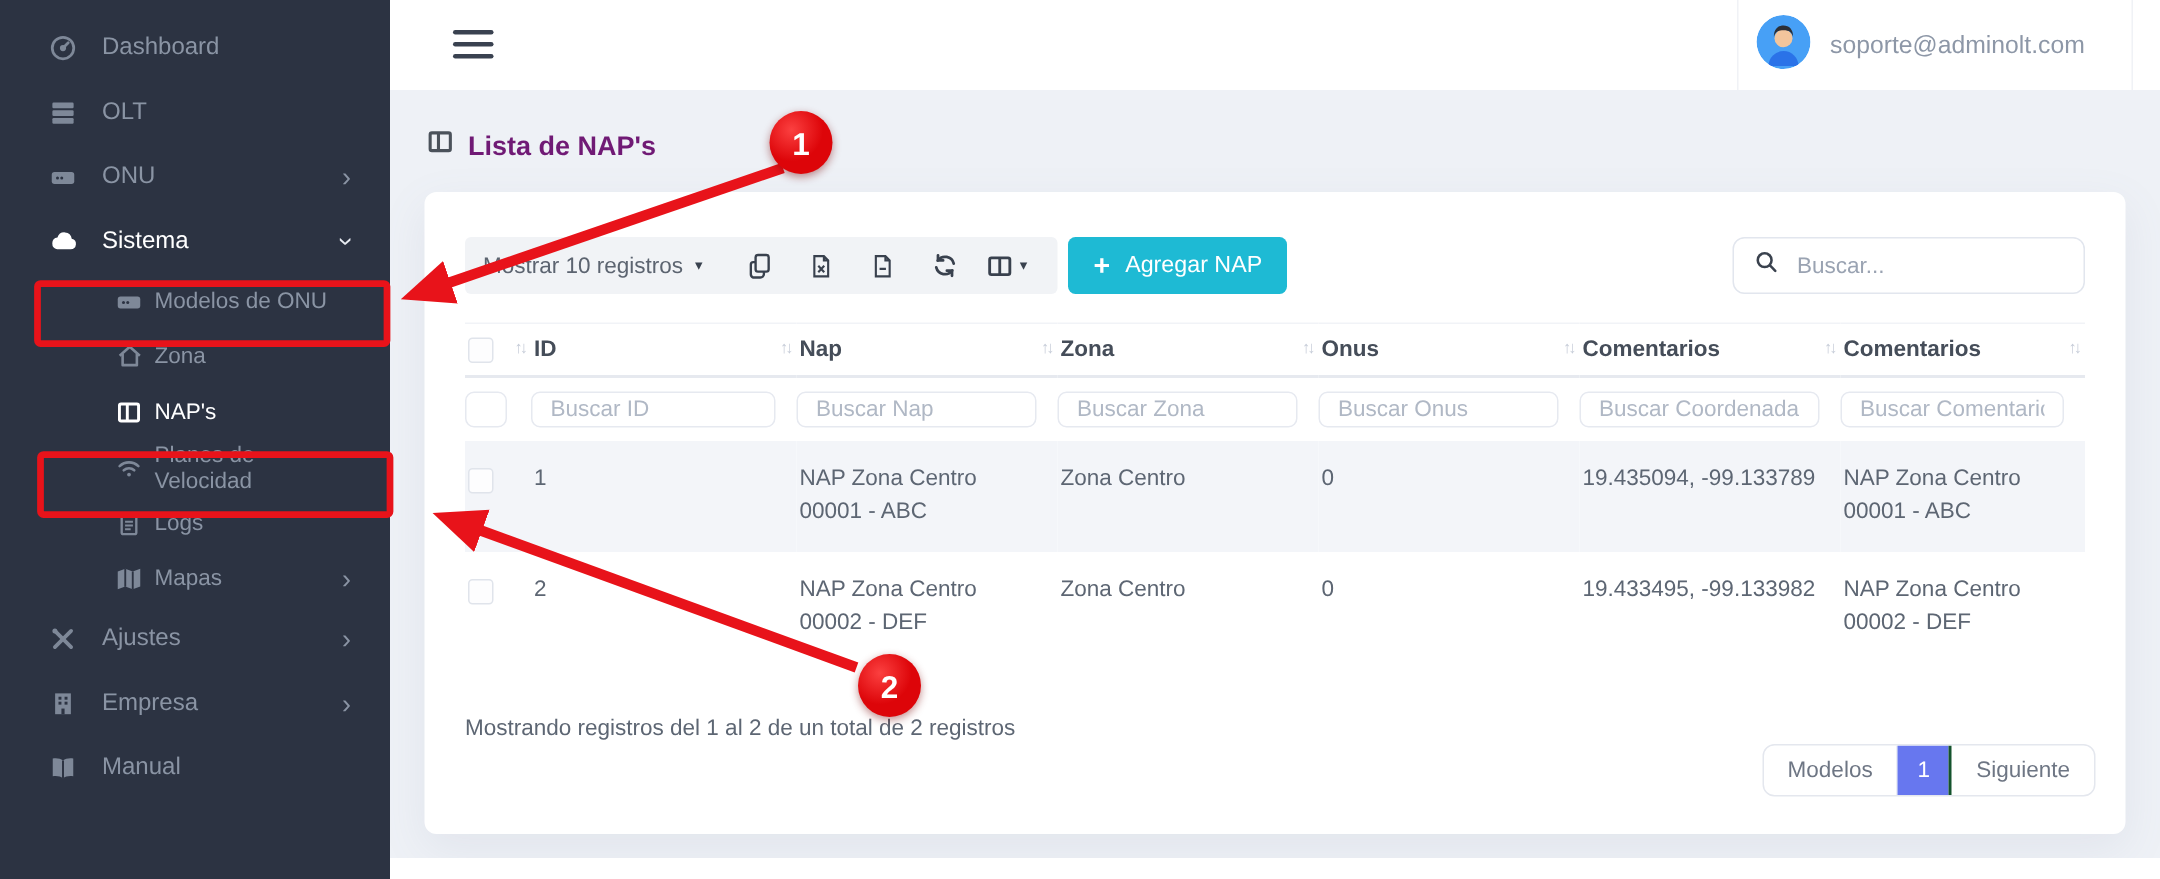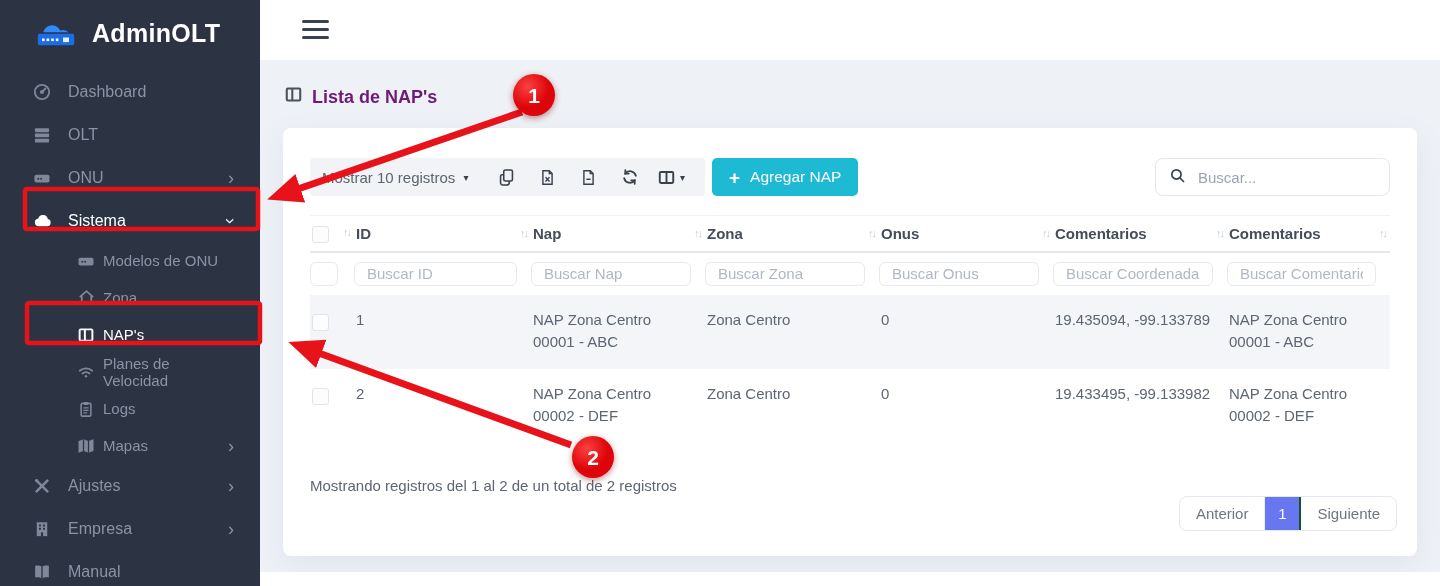--- a/index.html
+++ b/index.html
@@ -72,34 +72,20 @@
   
   .overlay{position:absolute;left:0;top:0;pointer-events:none;z-index:5;}
   .badge-text{font-size:21px;font-weight:700;fill:#fff;}
 </style>
 </head>
 <body>
 
 <div class="page">
 
   <aside class="sidebar">
-    <div class="brand">
-      <span>
-        <svg width="52" height="38" viewBox="0 0 52 38">
-          <path d="M13 22a9 9 0 0 1 17.2-3.4A7 7 0 0 1 36 32H15a7 7 0 0 1-2-10z" fill="#2e8bf7"></path>
-          <rect x="7" y="21" width="38" height="13" rx="2.5" fill="#1b6ce8" stroke="#2c3342" stroke-width="1.6"></rect>
-          <rect x="12" y="26.5" width="2.6" height="2.6" fill="#fff"></rect>
-          <rect x="16.6" y="26.5" width="2.6" height="2.6" fill="#fff"></rect>
-          <rect x="21.2" y="26.5" width="2.6" height="2.6" fill="#fff"></rect>
-          <rect x="25.8" y="26.5" width="2.6" height="2.6" fill="#fff"></rect>
-          <rect x="33" y="25.5" width="6" height="4.6" fill="#fff" opacity=".9"></rect>
-        </svg>
-      </span>
-      <span class="brand-name">AdminOLT</span>
-    </div>
     <nav class="menu" id="sidebar-menu">
         <div class="side-item">
           <span class="ic">
             <svg width="20" height="20" viewBox="0 0 24 24" fill="none" stroke="currentColor" stroke-width="2.2" stroke-linecap="round">
               <circle cx="12" cy="12" r="8.6"></circle>
               <path d="M12 12l4.2-4.2"></path>
               <circle cx="12" cy="12" r="1.4" fill="currentColor"></circle>
             </svg>
           </span>
           <span>Dashboard</span>
@@ -230,20 +216,38 @@
         </div>
       </nav>
   </aside>
 
   <header class="topbar">
     <div class="hamburger">
         <span></span>
         <span></span>
         <span></span>
       </div>
+    <div class="user-chip">
+      <span>
+        <svg width="36" height="36" viewBox="0 0 36 36">
+          <defs>
+              <clipPath id="avclip">
+                <circle cx="18" cy="18" r="18"></circle>
+              </clipPath>
+            </defs>
+          <g clip-path="url(#avclip)">
+            <circle cx="18" cy="18" r="18" fill="#47a0f6"></circle>
+            <path d="M8 34a10 10 0 0 1 20 0z" fill="#2a72e8"></path>
+            <circle cx="18" cy="15.5" r="6" fill="#f2c59c"></circle>
+            <path d="M11.6 14.5c0-5 2.6-7.5 6.4-7.5s6.4 2.5 6.4 7.5c-1-3-2.5-4.3-6.4-4.3s-5.4 1.3-6.4 4.3z" fill="#2c3038"></path>
+          </g>
+        </svg>
+      </span>
+      <span class="user-email">soporte@adminolt.com</span>
+    </div>
   </header>
 
   <main class="content">
     <div class="page-title">
       <span>
         <svg width="19" height="19" viewBox="0 0 24 24" fill="none" stroke="#4b525b" stroke-width="2.6">
           <rect x="3.5" y="4.5" width="17" height="15" rx="1.5"></rect>
             <path d="M10.5 4.5v15"></path>
         </svg>
       </span>
@@ -361,21 +365,21 @@
                 <td>19.433495, -99.133982</td>
                 <td>NAP Zona Centro 00002 - DEF</td>
               </tr>
             </tbody>
         </table>
       </div>
 
       <div class="info-text">Mostrando registros del 1 al 2 de un total de 2 registros</div>
 
       <div class="pagination">
-        <div class="pg prev">Anterior</div>
+        <div class="pg prev">Modelos</div>
         <div class="pg num">1</div>
         <div class="pg next">Siguiente</div>
       </div>
     </section>
 
     <div class="bottom-strip"></div>
   </main>
 
   <svg class="overlay" width="1440" height="586" viewBox="0 0 1440 586">
     <defs>

